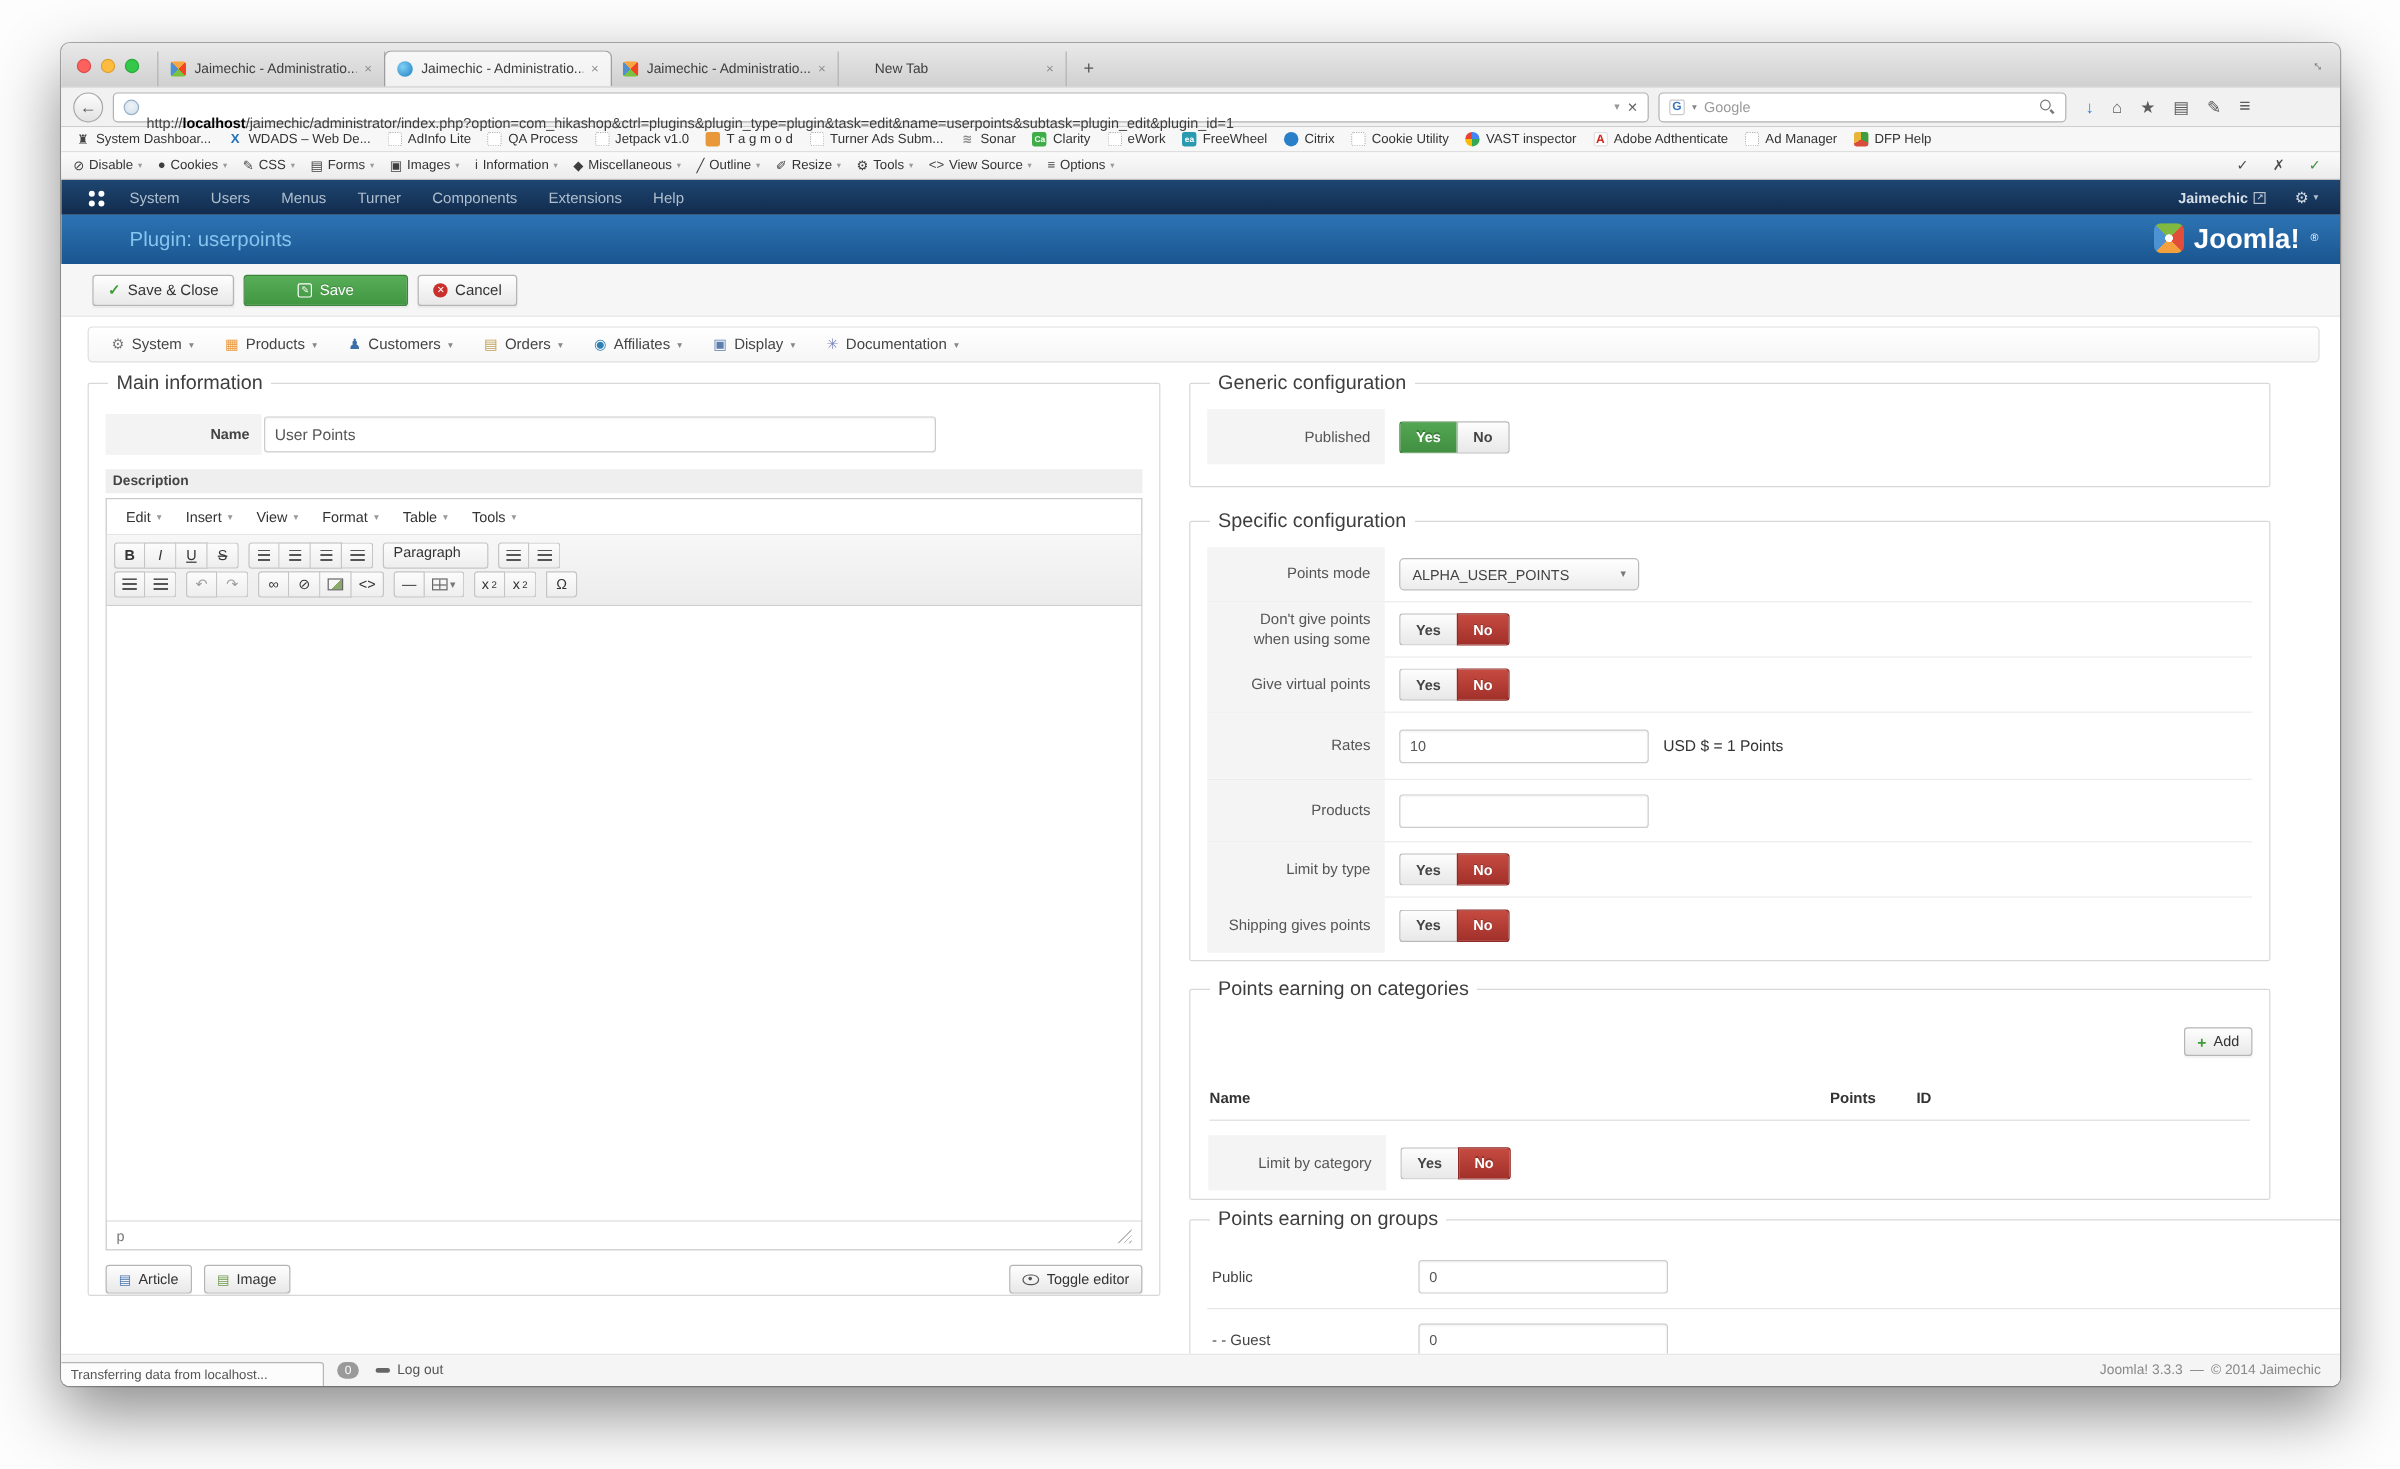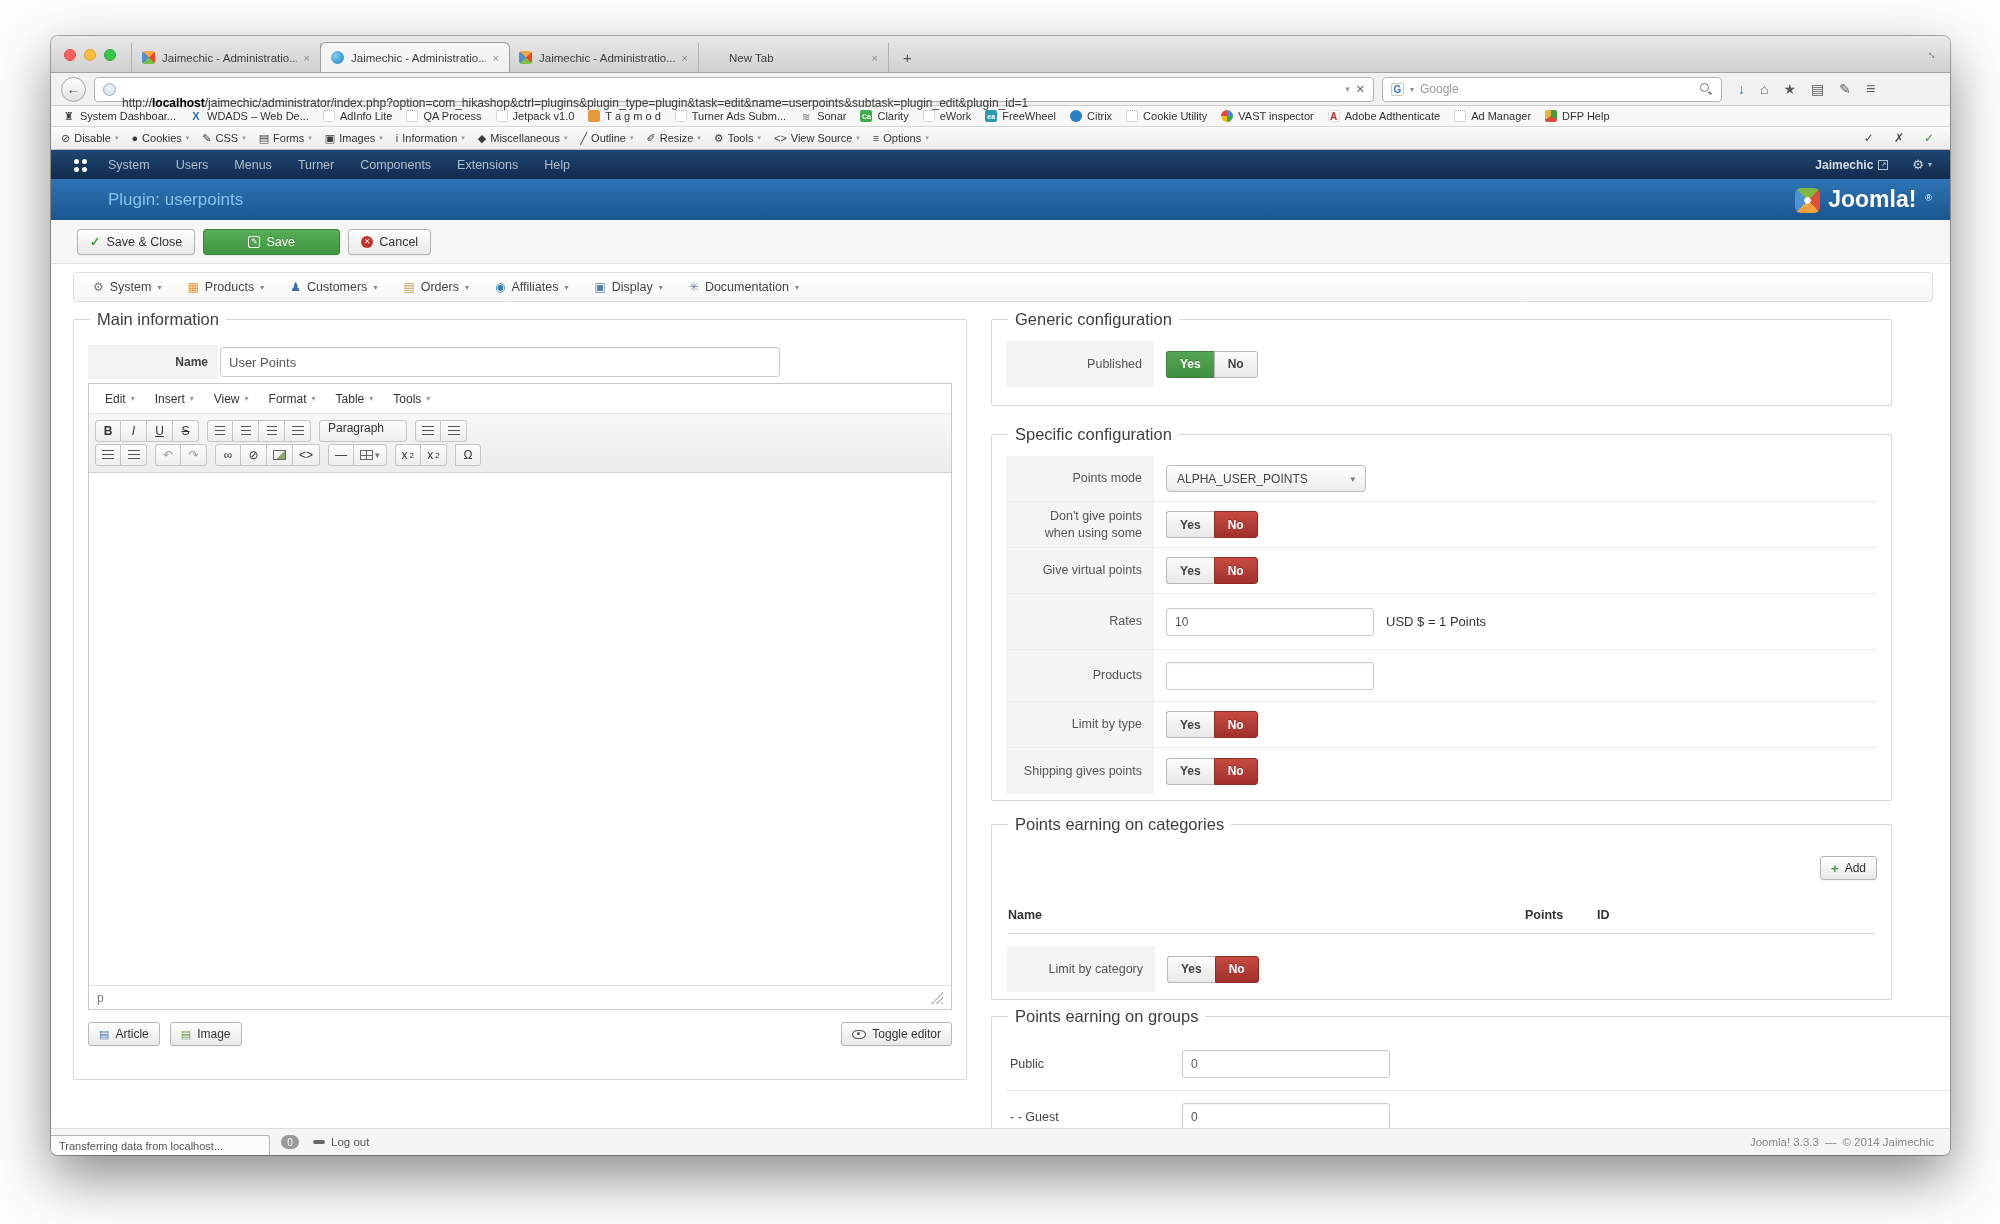--- a/index.html
+++ b/index.html
@@ -102,21 +102,21 @@
   .flex-spacer { flex:1; }
   .site-link { display:flex; align-items:center; gap:5px; color:#d6dfe8; font-size:12px; font-weight:bold; }
   .ext { width:10px; height:10px; border:1px solid #b7c4d0; color:#b7c4d0; font-size:7px; display:flex;
          align-items:center; justify-content:center; }
   .gear { color:#d0d9e1; font-size:13px; margin-left:24px; }
   .gear-caret { color:#aebecd; font-size:8px; margin-left:4px; margin-right:4px; }
 
   .subheader { height:41px; background:linear-gradient(#2d74b4,#1a5590); display:flex; align-items:center;
                padding:0 18px 0 57px; }
   .page-title { font-size:17px; color:#85c4ee; }
-  .joomla-logo { display:flex; align-items:flex-end; gap:8px; color:#fff; font-size:23px; font-weight:bold; }
+  .joomla-logo { display:flex; align-items:flex-start; gap:8px; color:#fff; font-size:23px; font-weight:bold; }
   .jmark-color { width:25px; height:25px; border-radius:6px;
                  background:radial-gradient(circle at 50% 50%, #fff 0 3px, transparent 3.5px),
                             conic-gradient(from 45deg,#e34e3b 0 25%,#f2a13e 0 50%,#4d92d2 0 75%,#80b941 0); }
   .logo-reg { font-size:9px; align-self:flex-start; margin:7px 0 0 1px; font-weight:normal; }
 
   .toolbar-strip { height:44px; background:#f6f6f6; border-bottom:1px solid #e3e3e3; display:flex;
                    align-items:center; gap:8px; padding:0 0 0 26px; }
   .jbtn { height:26px; display:inline-flex; align-items:center; justify-content:center; gap:6px; padding:0 12px;
           border-radius:3px; font-size:12.5px; border:1px solid #b5b5b5; background:linear-gradient(#fefefe,#e8e8e8);
           color:#333; box-shadow:0 1px 1px rgba(0,0,0,.05); }
@@ -537,20 +537,21 @@
             <span class="hk-caret">▾</span>
           </span>
       </div>
 
       <fieldset id="fs-main">
         <legend>Main information</legend>
         <div class="name-row">
           <div class="name-label-cell">Name</div>
           <input class="name-input" value="User Points" style="">
         </div>
+        <div class="desc-strip">Description</div>
         <div class="editor">
           <div class="mce-menubar">
             <span class="mce-menu-item">
                 <span>Edit</span>
                 <span class="mce-mcaret">▾</span>
               </span>
             <span class="mce-menu-item">
                 <span>Insert</span>
                 <span class="mce-mcaret">▾</span>
               </span>

